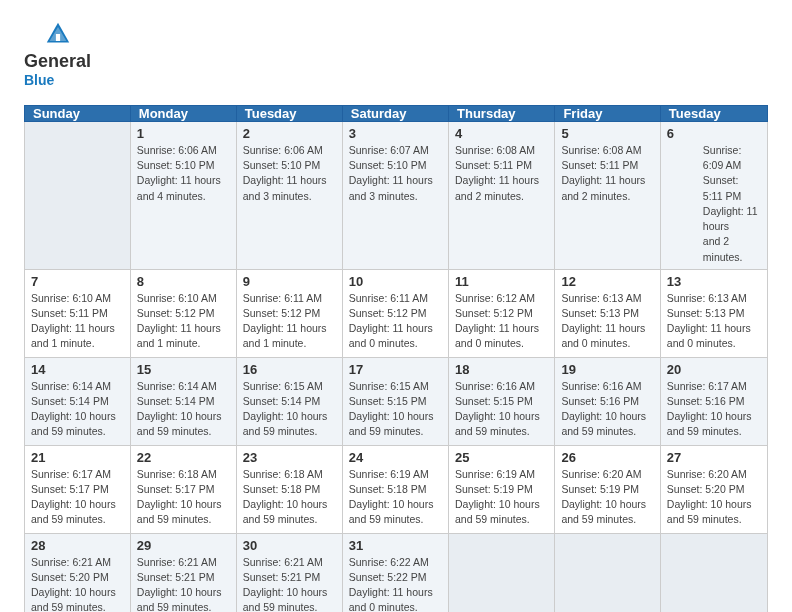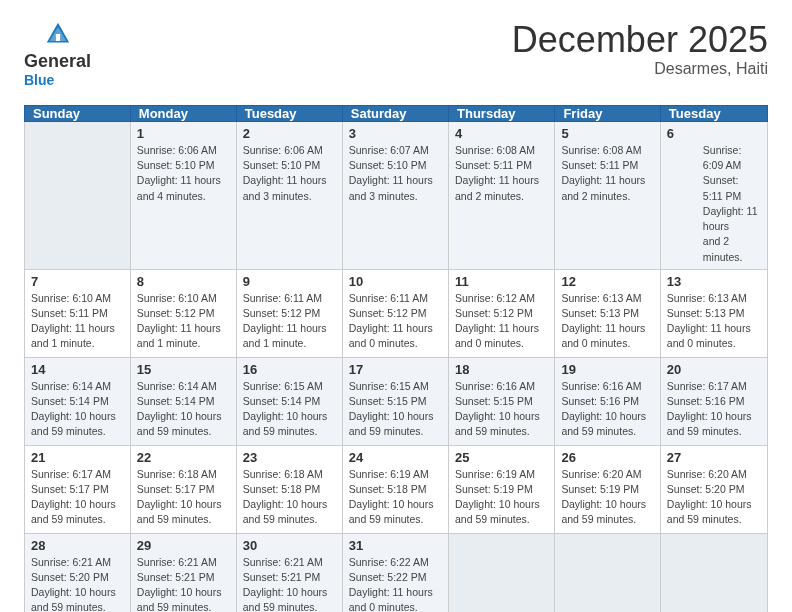--- a/index.html
+++ b/index.html
@@ -108,24 +108,20 @@
       <svg class="logo-icon" viewBox="0 0 40 40">
         <polygon points="20,4 36,32 4,32" fill="#1a7abf"></polygon>
         <polygon points="20,10 32,30 8,30" fill="#fff" opacity="0.3"></polygon>
         <rect x="17" y="20" width="6" height="10" fill="#fff"></rect>
       </svg>
       <div>
         <span class="logo-text-general">General</span><br>
         <span class="logo-text-blue">Blue</span>
       </div>
     </div>
-    <div class="title-block">
-      <h1>December 2025</h1>
-      <h2>Desarmes, Haiti</h2>
-    </div>
   </div>
 
   <table class="calendar">
     <thead>
       <tr>
       <th>Sunday</th>
           <th>Monday</th>
           <th>Tuesday</th>
           <th>Saturday</th>
           <th>Thursday</th>

